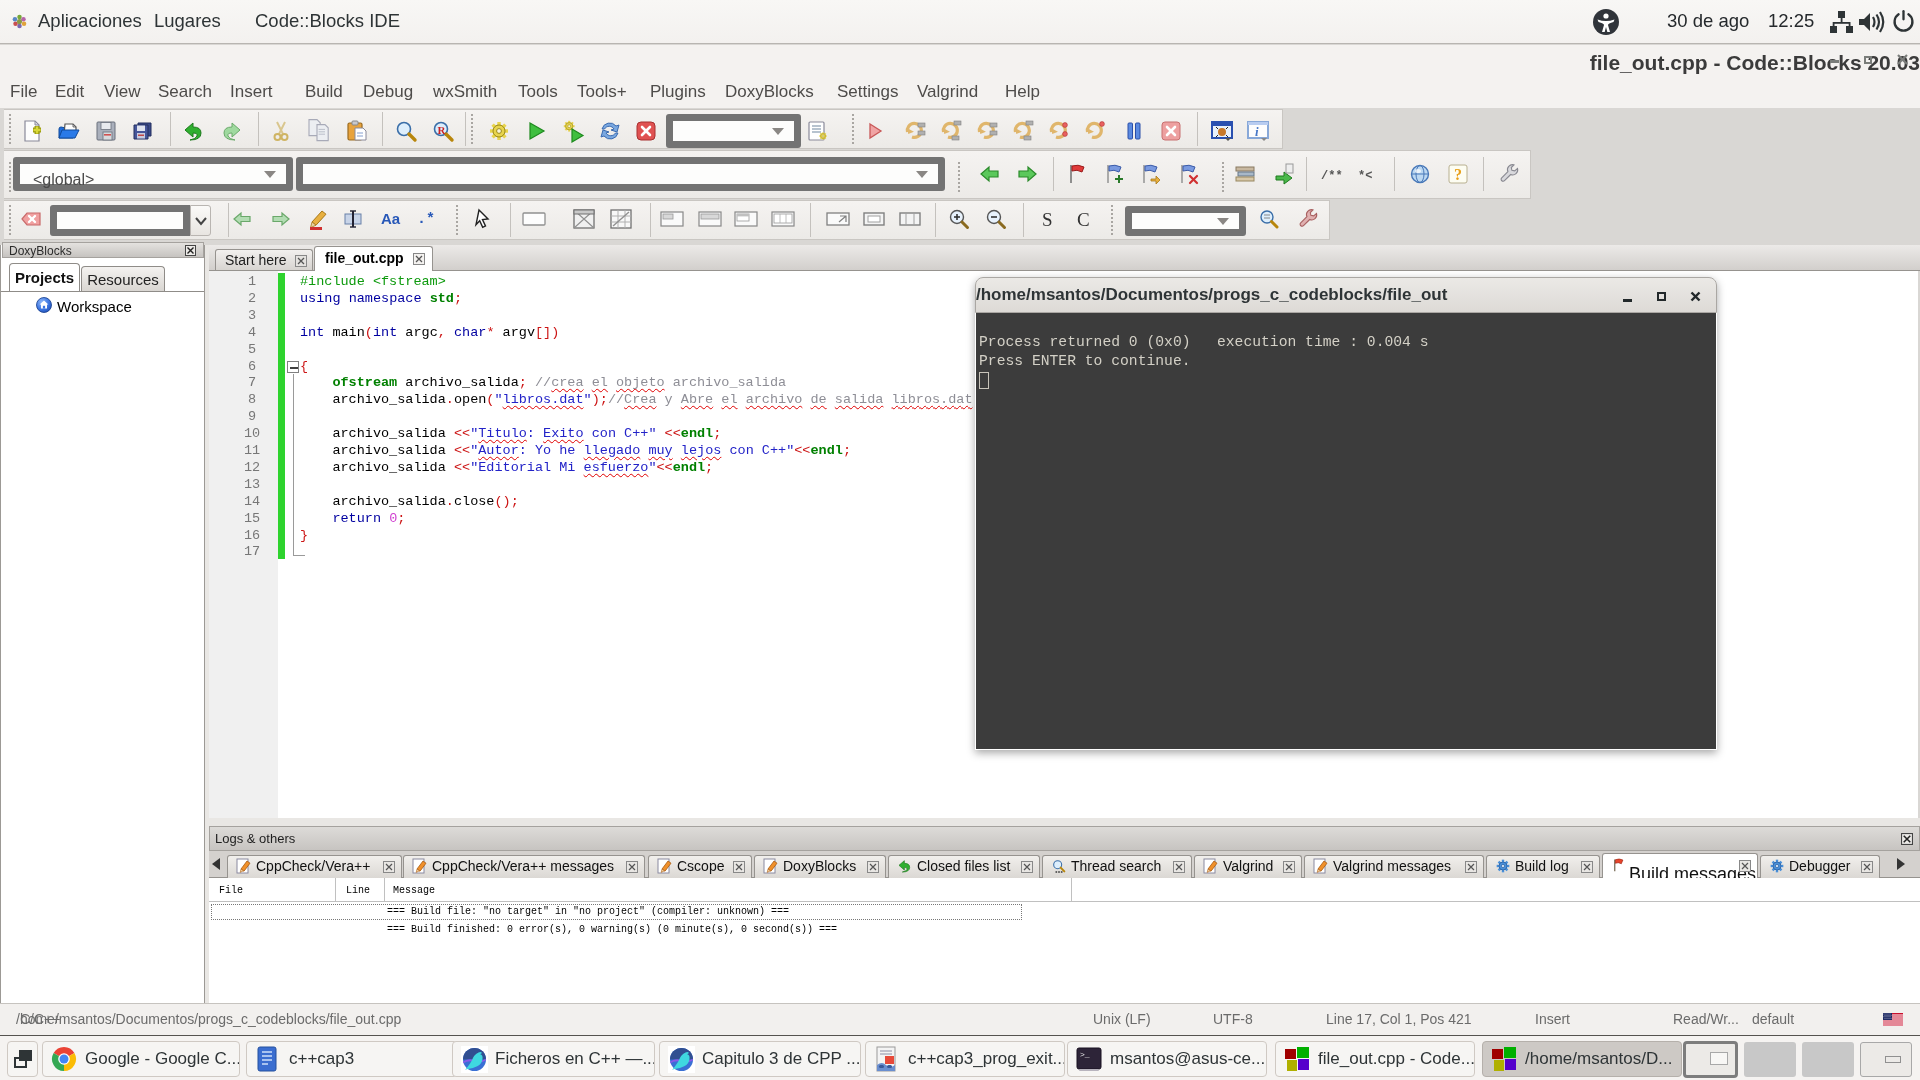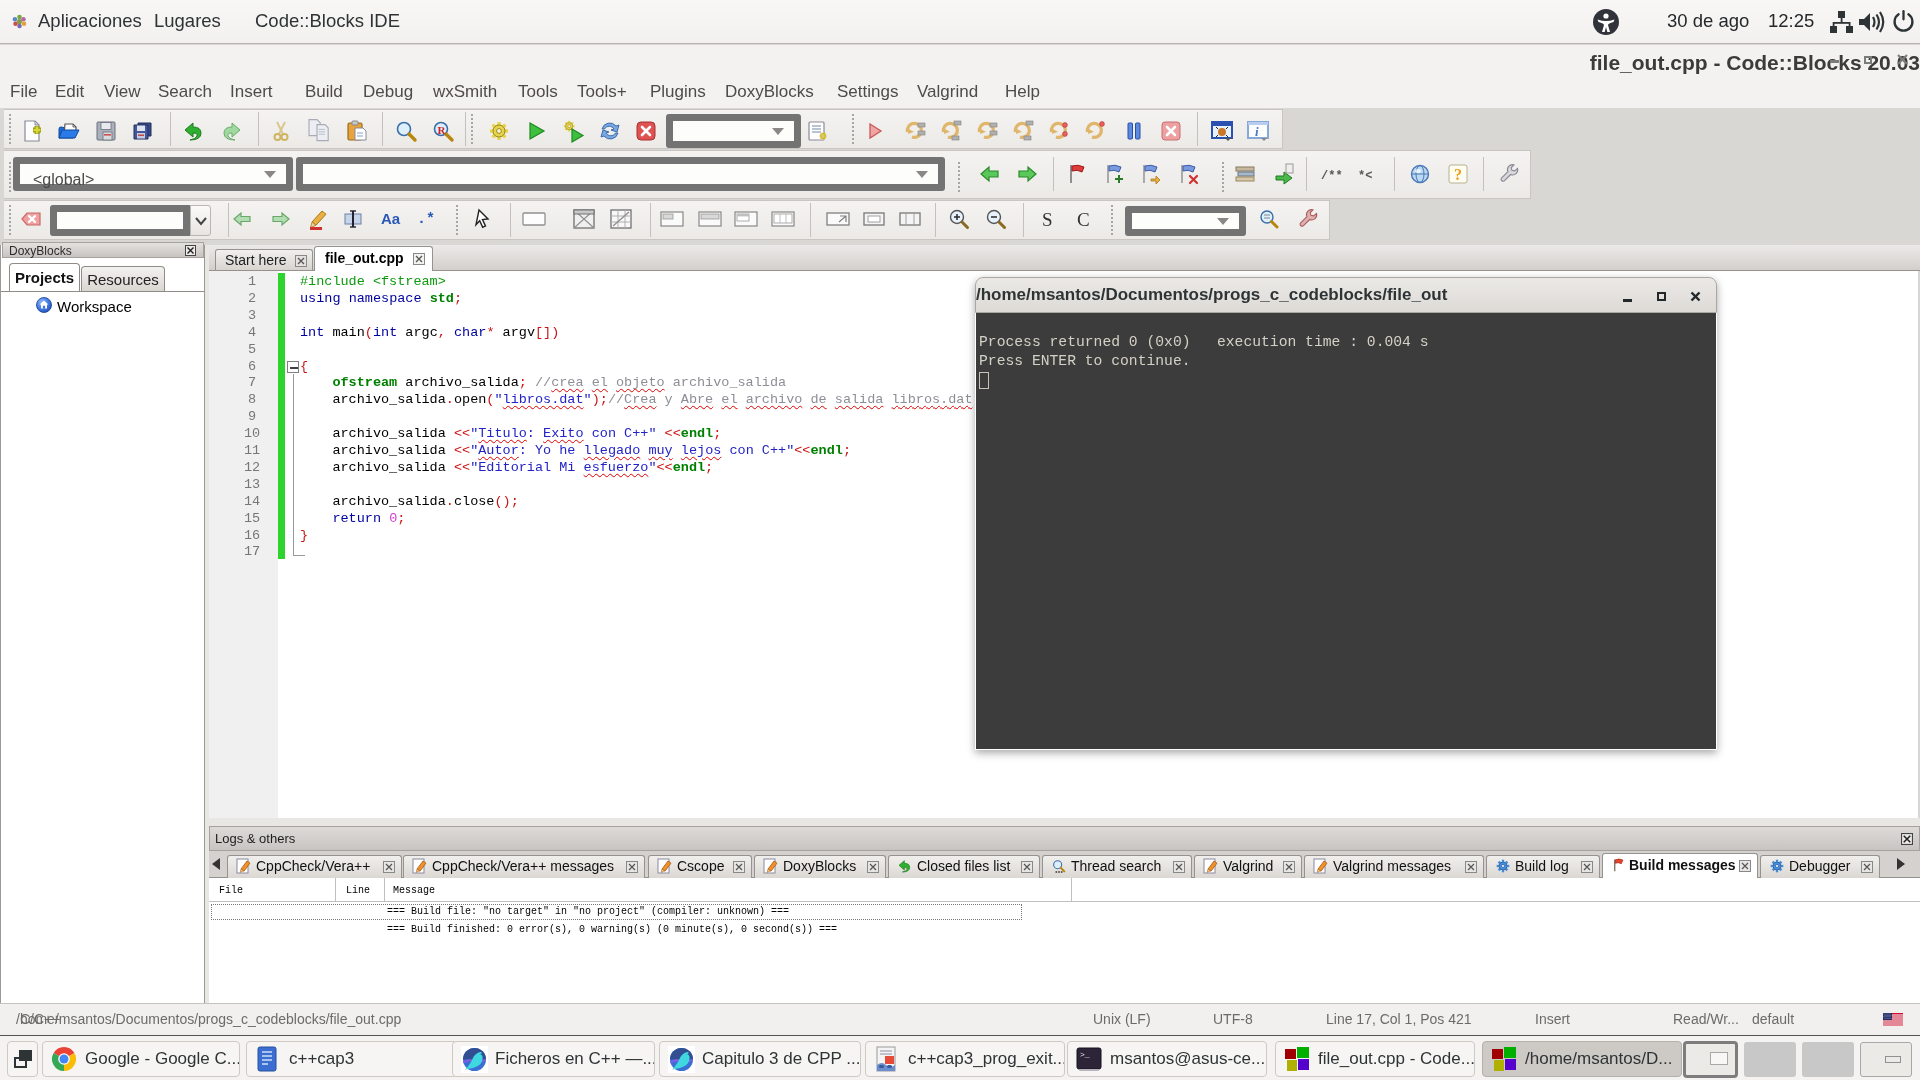--- a/index.html
+++ b/index.html
@@ -782,21 +782,21 @@
 <svg style="position:absolute;right:6px;top:5px" width="12" height="12" viewBox="0 0 12 12">
           <rect x="0.5" y="0.5" width="11" height="11" fill="#e8e6e3" stroke="#888"></rect>
           <path d="M3 3 L9 9 M9 3 L3 9" stroke="#555" stroke-width="1.2"></path>
         </svg>
 </div>
 <div class="abs" style="left:1393px;top:27px;width:156px;height:25px;background:#fff;border:1px solid #96938f;border-bottom:none;border-radius:3px 3px 0 0">
 <span style="position:absolute;left:8px;top:3px"><svg width="15" height="16" viewBox="0 0 24 24">
             <line x1="6" y1="3" x2="6" y2="22" stroke="#776a55" stroke-width="2"></line>
             <path d="M7 3.5 q6 -2.5 12 .5 l-2.5 6 q-5 -3 -9.5 -.8 z" fill="#e8442a" stroke="#9a1a0a" stroke-width="1"></path>
           </svg></span>
-        <span style="position:absolute;left:26px;top:3px;font-size:14px;font-weight:bold;color:#111;white-space:nowrap">Build messages</span>
+        <span style="position:absolute;left:26px;top:10px;font-size:18px;font-weight:normal;color:#111;white-space:nowrap">Build messages</span>
 <svg style="position:absolute;right:6px;top:6px" width="12" height="12" viewBox="0 0 12 12">
           <rect x="0.5" y="0.5" width="11" height="11" fill="#e8e6e3" stroke="#888"></rect>
           <path d="M3 3 L9 9 M9 3 L3 9" stroke="#555" stroke-width="1.2"></path>
         </svg>
 </div>
 <div class="abs" style="left:1551px;top:29px;width:120px;height:23px;background:linear-gradient(#f1efec,#dbd8d4);border:1px solid #96938f;border-bottom:none;border-radius:3px 3px 0 0">
 <span style="position:absolute;left:8px;top:2px"><svg width="16" height="16" viewBox="0 0 24 24">
             <g fill="#4a90d9" stroke="#2a5a9a" stroke-width="1">
               <circle cx="12" cy="12" r="6"></circle>
               <g stroke="#4a90d9" stroke-width="3.6">

